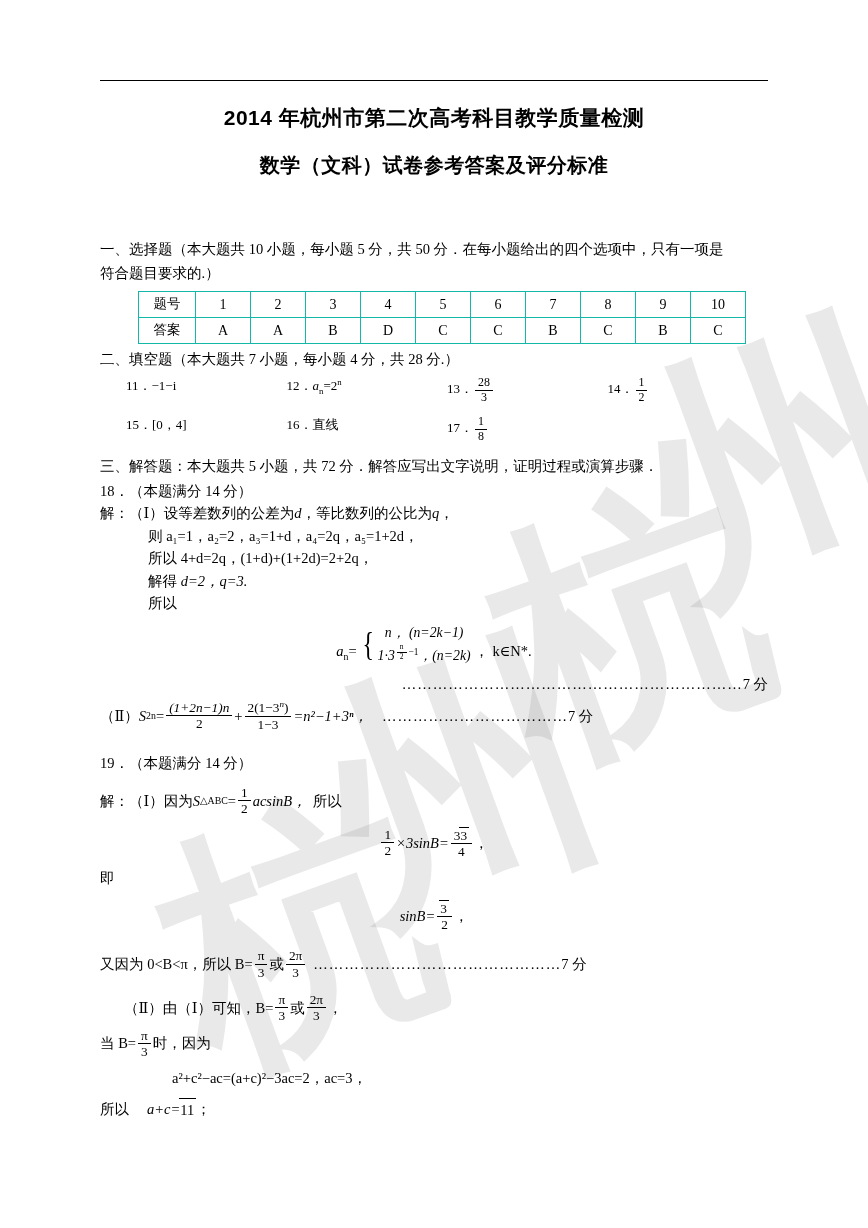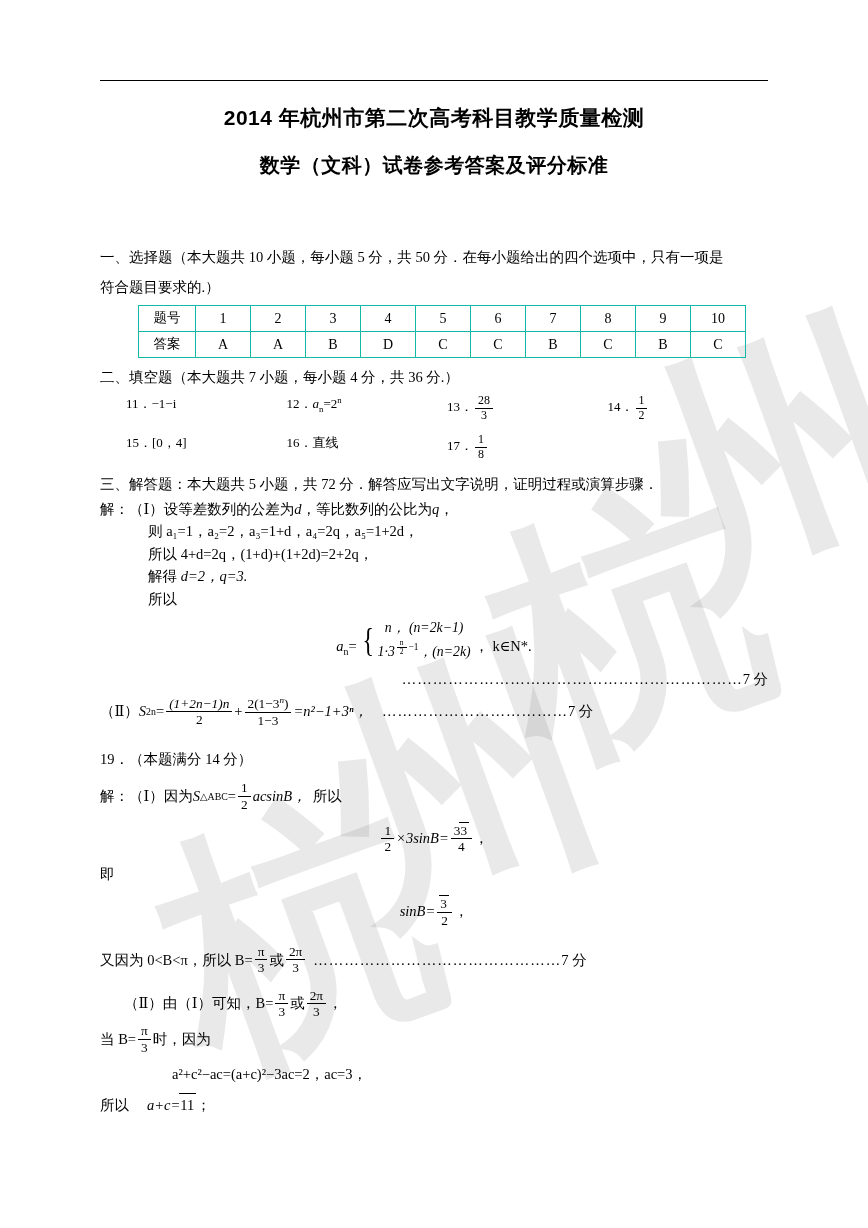--- a/index.html
+++ b/index.html
@@ -51,21 +51,21 @@
   .content {
     position: absolute;
     left: 100px;
     top: 238px;
     width: 668px;
     font-size: 14.5px;
     line-height: 1.55;
   }
   .sec-head {
     font-size: 14.5px;
-    margin: 8px 0 2px 0;
+    margin: 0 0 2px 0;
   }
   .para {
     margin: 0;
   }
   .indent1 { padding-left: 24px; }
   .indent2 { padding-left: 48px; }
   .indent3 { padding-left: 72px; }
 
   
   table.choice {
@@ -199,21 +199,21 @@
         <td>C</td>
         <td>C</td>
         <td>B</td>
         <td>C</td>
         <td>B</td>
         <td>C</td>
       </tr>
     </tbody>
       </table>
 
-    <div class="sec-head">二、填空题（本大题共 7 小题，每小题 4 分，共 36 分.）</div>
+    <div class="sec-head">二、填空题（本大题共 7 小题，每小题 4 分，共 28 分.）</div>
 
     <div class="blankrow">
       <div>
         <span>11．</span><span>−1−i</span>
       </div>
       <div>
         <span>12．</span><span class="mathi">a</span><sub>n</sub><span>=2</span><sup>n</sup>
       </div>
       <div>
         <span>13．</span><span class="frac"><span class="num">28</span><span class="den">3</span></span>
@@ -231,20 +231,21 @@
         <span>16．</span><span>直线</span>
       </div>
       <div>
         <span>17．</span><span class="frac"><span class="num">1</span><span class="den">8</span></span>
       </div>
       <div></div>
     </div>
 
     <div class="sec-head" style="margin-top:12px;">三、解答题：本大题共 5 小题，共 72 分．解答应写出文字说明，证明过程或演算步骤．</div>
 
+    <div class="para">18．（本题满分 14 分）</div>
 
     <div class="para">
       <span>解：（Ⅰ）设等差数列的公差为</span><span class="mathi">d</span><span>，等比数列的公比为</span><span class="mathi">q</span><span>，</span>
     </div>
     <div class="para indent2">则 a₁=1，a₂=2，a₃=1+d，a₄=2q，a₅=1+2d，</div>
     <div class="para indent2">所以 4+d=2q，(1+d)+(1+2d)=2+2q，</div>
     <div class="para indent2">
       <span>解得</span>&nbsp;<span class="mathi">d=2，q=3.</span>
     </div>
     <div class="para indent2">所以</div>

